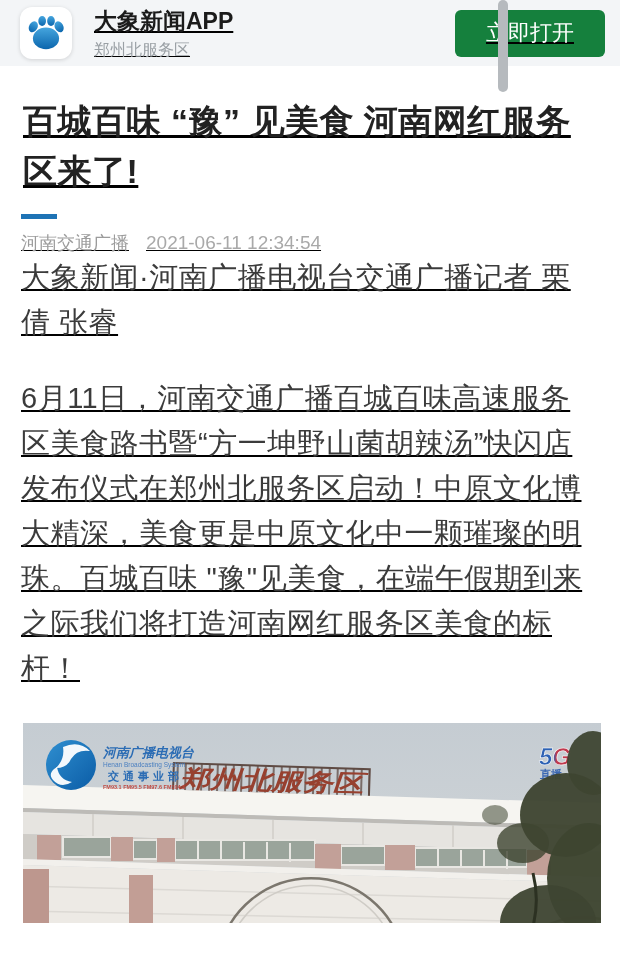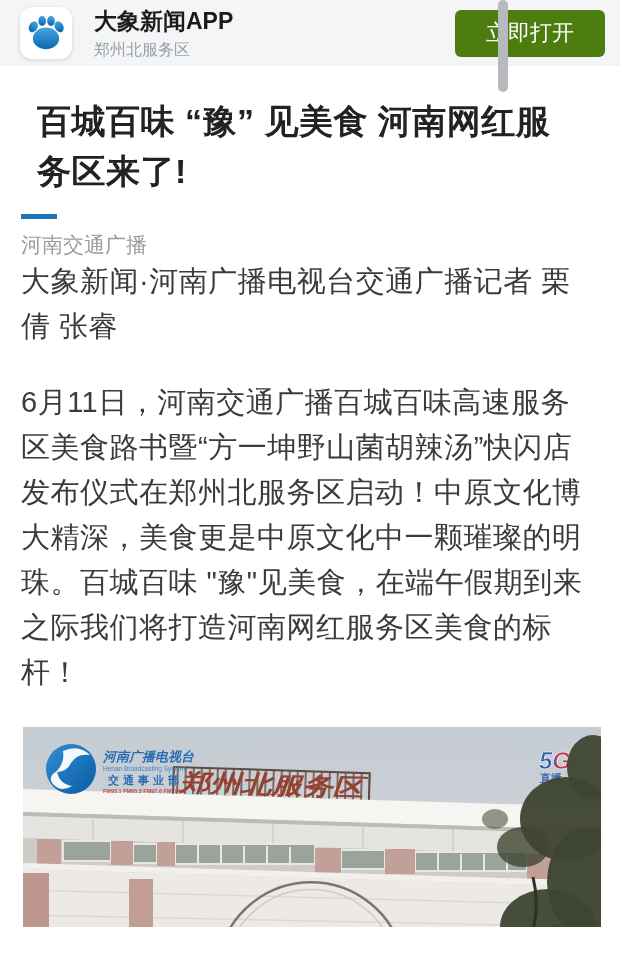--- a/index.html
+++ b/index.html
@@ -1,42 +1,42 @@
 <!DOCTYPE html>
 <html><head>
 <meta charset="utf-8">
 <style>
   * { margin:0; padding:0; box-sizing:border-box; }
   html,body { width:634px; height:972px; overflow:hidden; background:#fff;
     font-family:"Liberation Sans","DejaVu Sans",sans-serif; }
-  .page { position:relative; width:510px; height:972px; }
+  .page { position:relative; width:510px; height:972px;text-decoration:underline; }
 
   
   .banner { width:620px; height:66px; background:#f3f5f7; display:flex;
     align-items:center; padding:0 15px 0 20px; }
   .logo { width:52px; height:52px; border-radius:12px; background:#fff;
     box-shadow:0 1px 4px rgba(0,0,0,.14); display:flex; align-items:center;
     justify-content:center; flex:0 0 auto; }
   .titles { flex:1 1 auto; margin-left:22px; }
   .app-name { font-size:23px; font-weight:bold; color:#1b1b1b; }
   .tagline { font-size:16px; color:#9aa0a5; margin-top:3px; }
-  .open-btn { width:150px; height:47px; background:#4d7c0f; color:#fff;
+  .open-btn { width:150px; height:47px; background:#15803d; color:#fff;
     font-size:22px; border:none; border-radius:6px; cursor:pointer;
     font-family:inherit; }
 
   .scroll-thumb { position:absolute; top:0; right:2px; width:10px; height:92px;
     background:#b6babe; border-radius:6px; }
 
   
   .article { width:620px; padding:0 21px; }
-  h1.article-title { margin:30px 16px 0; font-size:34px; line-height:50px;
+  h1.article-title { margin:30px 2px 0; font-size:34px; line-height:50px;
     color:#222; font-weight:700; letter-spacing:.5px; }
   .dash { width:36px; height:5px; background:#1e73b5; margin-top:18px; }
   .meta { margin-top:12px; display:flex; align-items:baseline; gap:17px; }
-  .source { font-size:21px; color:#9b9b9b; }
+  .source { font-size:18px; color:#9b9b9b; }
   .time { font-size:19px; color:#a9a9a9; }
   p.para { font-size:29px; line-height:45px; color:#3b3b3b; letter-spacing:.5px; }
   .para-byline { }
   .para-body { margin-top:31px; }
   figure.photo { margin:32px 0 0 2px; width:578px; height:200px;
     overflow:hidden; background:#c9ced2; }
 </style>
 </head>
 <body>
 
@@ -65,20 +65,21 @@
     <button class="open-btn">立即打开</button>
   </header>
 
   <div class="scroll-thumb"></div>
 
   <main class="article">
     <h1 class="article-title">百城百味 “豫” 见美食 河南网红服务区来了!</h1>
     <div class="dash"></div>
     <div class="meta">
       <span class="source">河南交通广播</span>
+      <span class="time">2021-06-11 12:34:54</span>
     </div>
 
     <p class="para para-byline">大象新闻·河南广播电视台交通广播记者 栗倩 张睿</p>
     <p class="para para-body">6月11日，河南交通广播百城百味高速服务区美食路书暨“方一坤野山菌胡辣汤”快闪店发布仪式在郑州北服务区启动！中原文化博大精深，美食更是中原文化中一颗璀璨的明珠。百城百味 "豫"见美食，在端午假期到来之际我们将打造河南网红服务区美食的标杆！</p>
 
     <figure class="photo">
       <svg width="578" height="230" viewBox="0 0 578 230">
         <defs>
           <linearGradient id="sky" x1="0" y1="0" x2="0" y2="1">
             <stop offset="0" stop-color="#c5ccd2"></stop>

